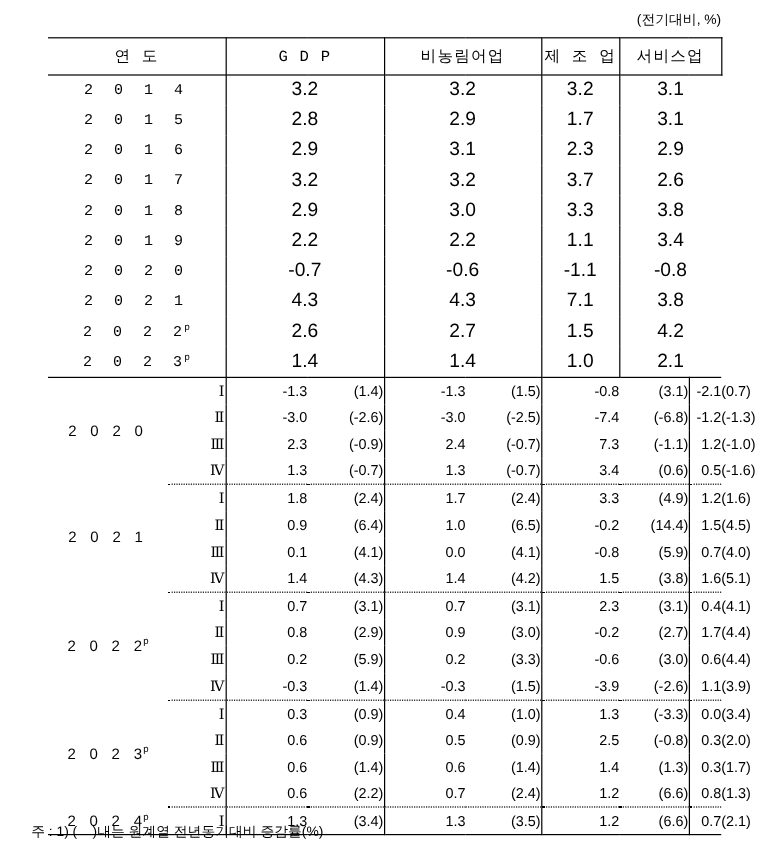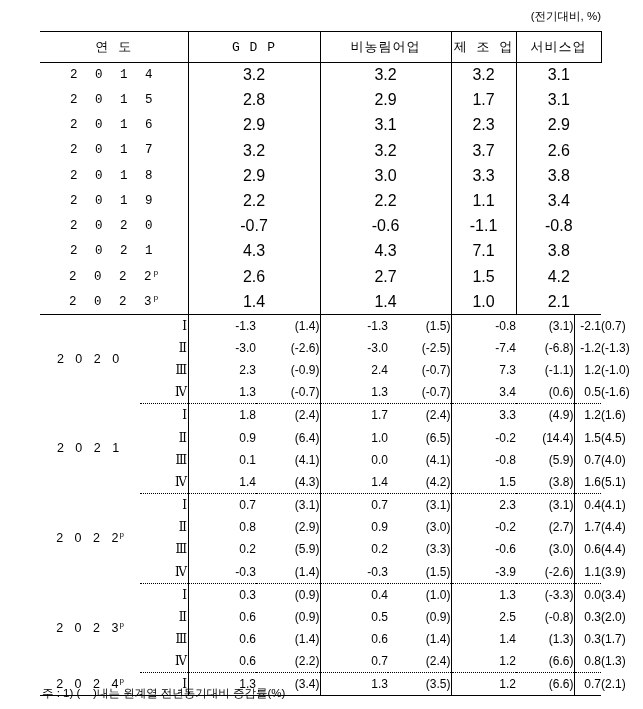--- a/index.html
+++ b/index.html
@@ -135,21 +135,21 @@
   .q-v2 {
     text-align: right;
     padding-right: 13px;
     font-size: 12px;
     font-family: "Liberation Sans", "DejaVu Sans", sans-serif;
   }
 
   
   .footnote {
     position: absolute;
-    left: 42px;
+    left: 26px;
     top: 686px;
     font-size: 11.5px;
     font-family: "Liberation Sans", "DejaVu Sans", sans-serif;
     white-space: pre;
   }
 </style>
 </head>
 <body>
 
 <div class="page">

